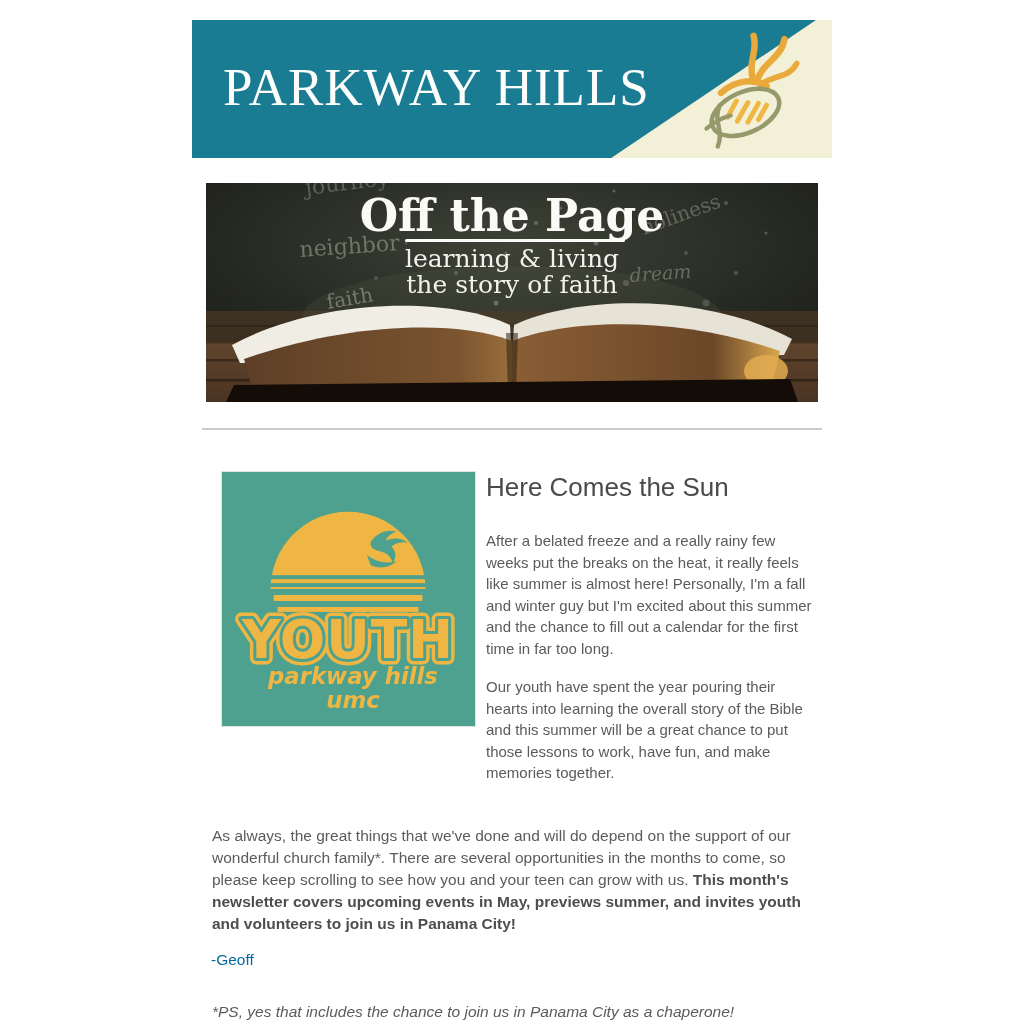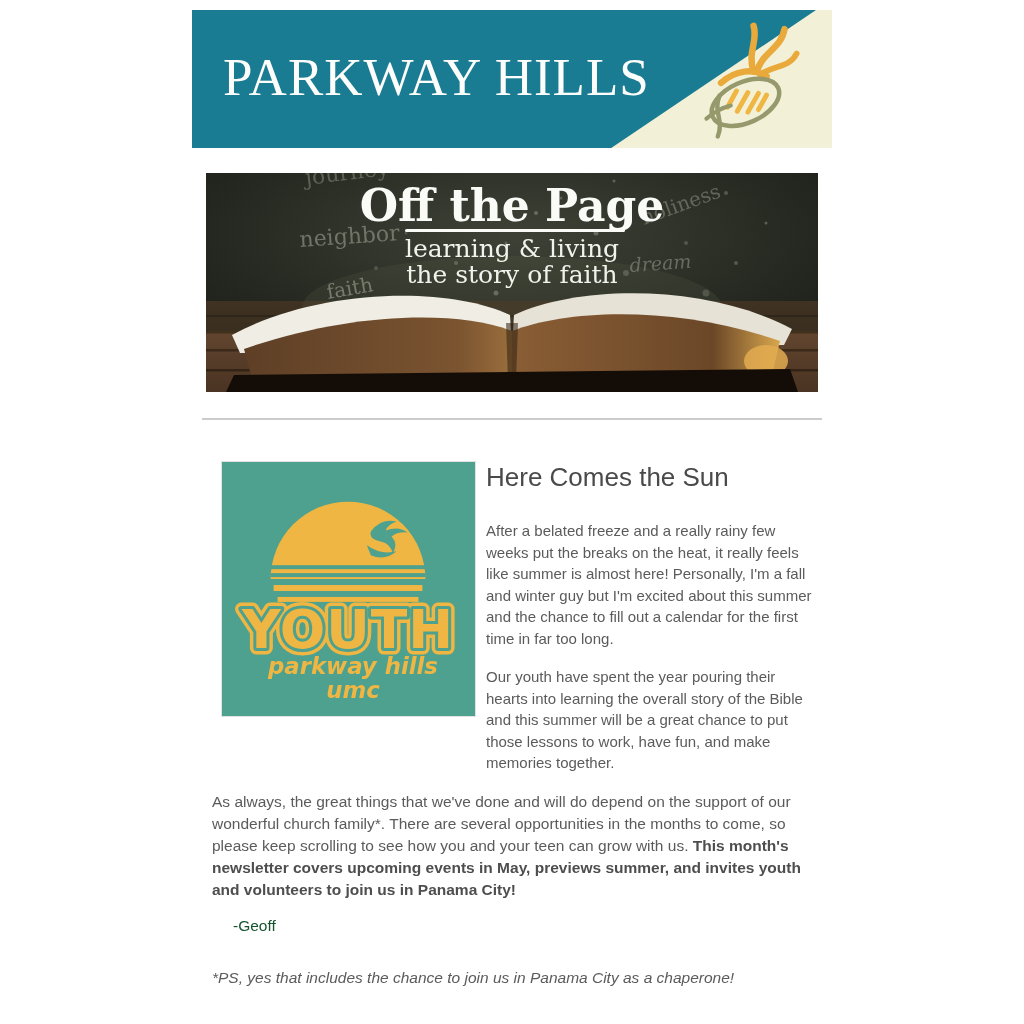--- a/index.html
+++ b/index.html
@@ -1,18 +1,18 @@
 <!DOCTYPE html>
 <html><head>
 <meta charset="utf-8">
 <style>
   * { box-sizing: border-box; margin: 0; padding: 0; }
   html, body { width: 1024px; height: 1024px; background: #ffffff; overflow: hidden;
     font-family: "Liberation Sans", sans-serif; }
-  .email { width: 640px; margin: 0 auto; padding-top: 10px; }
+  .email { width: 640px; margin: 0 auto; padding-top: 20px; }
 
   
   .banner { position: relative; width: 640px; height: 138px; background: #1A7C92; overflow: hidden; }
   .banner-cream { position: absolute; inset: 0;
     clip-path: polygon(97.5% 0, 100% 0, 100% 100%, 65.5% 100%);
     background: #F2F1D7; }
   .banner-title { position: absolute; left: 31px; top: 50%; transform: translateY(-54%);
     color: #FDFDFB; font-family: "Liberation Serif", serif; font-size: 53px;
     letter-spacing: 1px; font-weight: 400; white-space: nowrap; }
   .banner-logo { position: absolute; right: 28px; top: 8px; }
@@ -22,23 +22,23 @@
 
   
   .divider { width: 620px; margin: 26px auto 0; border: none; border-top: 2px solid #cccccc; }
 
   
   .two-col { display: flex; gap: 10px; margin: 41px 0 0 29px; }
   .youth-logo { width: 255px; height: 256px; flex: 0 0 auto; border: 1px solid #e2e2e2; }
   .col-text { width: 332px; }
   .article-heading { font-size: 26px; font-weight: 400; color: #4A4A4A; margin: 1px 0 28px; line-height: 30px; }
   .body-p { font-size: 15px; line-height: 21.5px; color: #5B5B5B; margin: 0 0 17px; }
-  .full-p { width: 606px; margin: 0 20px 0; font-size: 15.5px; line-height: 22px; color: #5B5B5B; }
+  .full-p { width: 606px; margin: 24px 20px 0; font-size: 15.5px; line-height: 22px; color: #5B5B5B; }
   .full-p strong { color: #4E4E4E; }
-  .signature { margin: 16px 38px 0; font-size: 15.5px; color: #14532d; padding-left: 3px; }
+  .signature { margin: 16px 16px 0; font-size: 15.5px; color: #0369a1; padding-left: 3px; }
   .ps-note { margin: 34px 20px 10px; font-size: 15.5px; font-style: italic; color: #5B5B5B; }
 </style>
 </head>
 <body>
 
 <div class="email">
 
   <div class="banner">
     <div class="banner-cream"></div>
     <div class="banner-title">PARKWAY HILLS</div>

